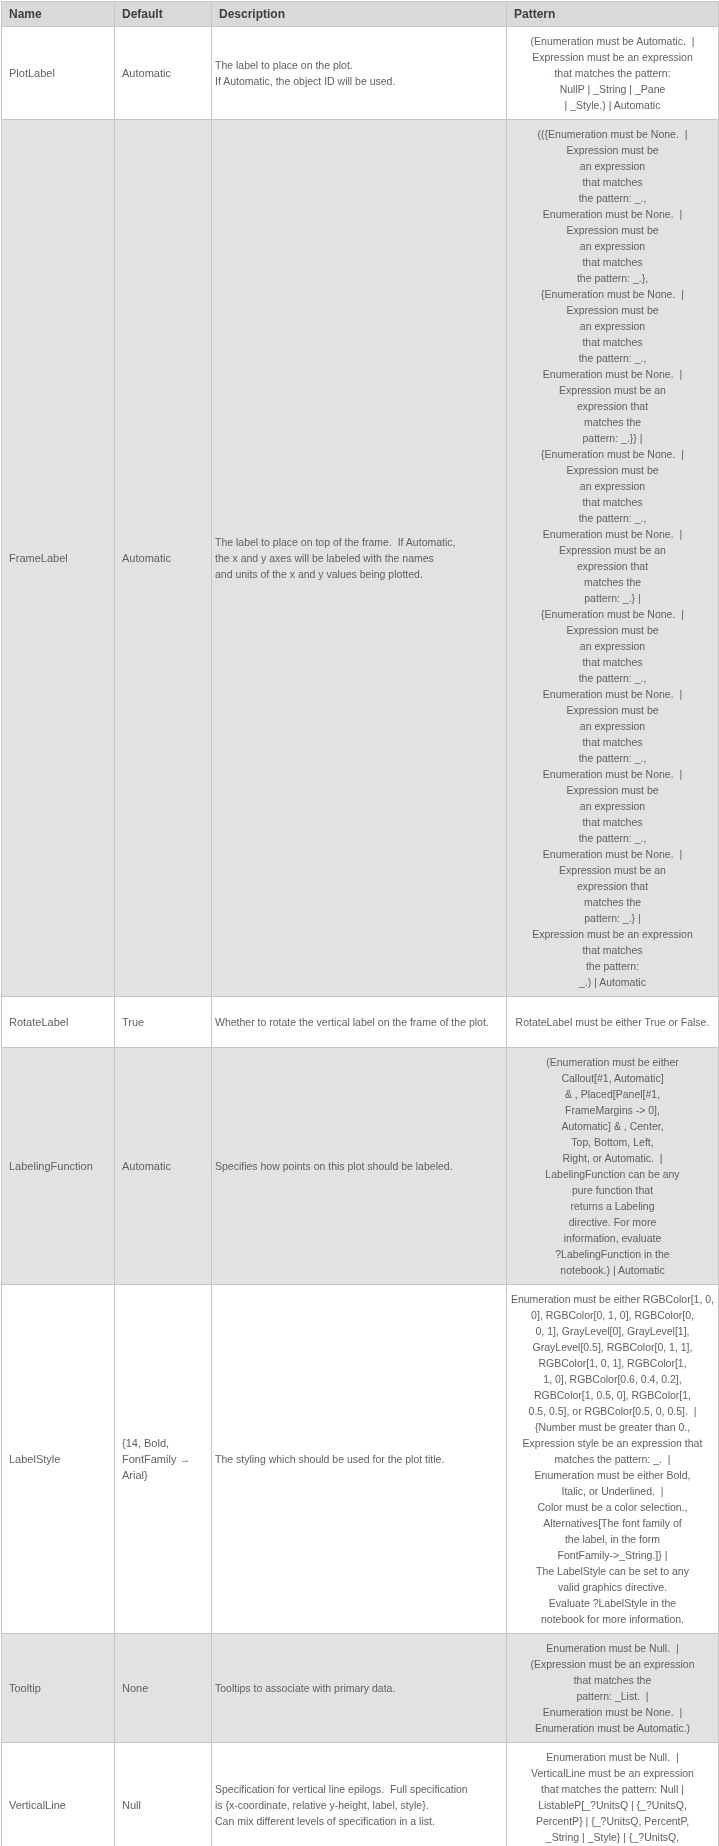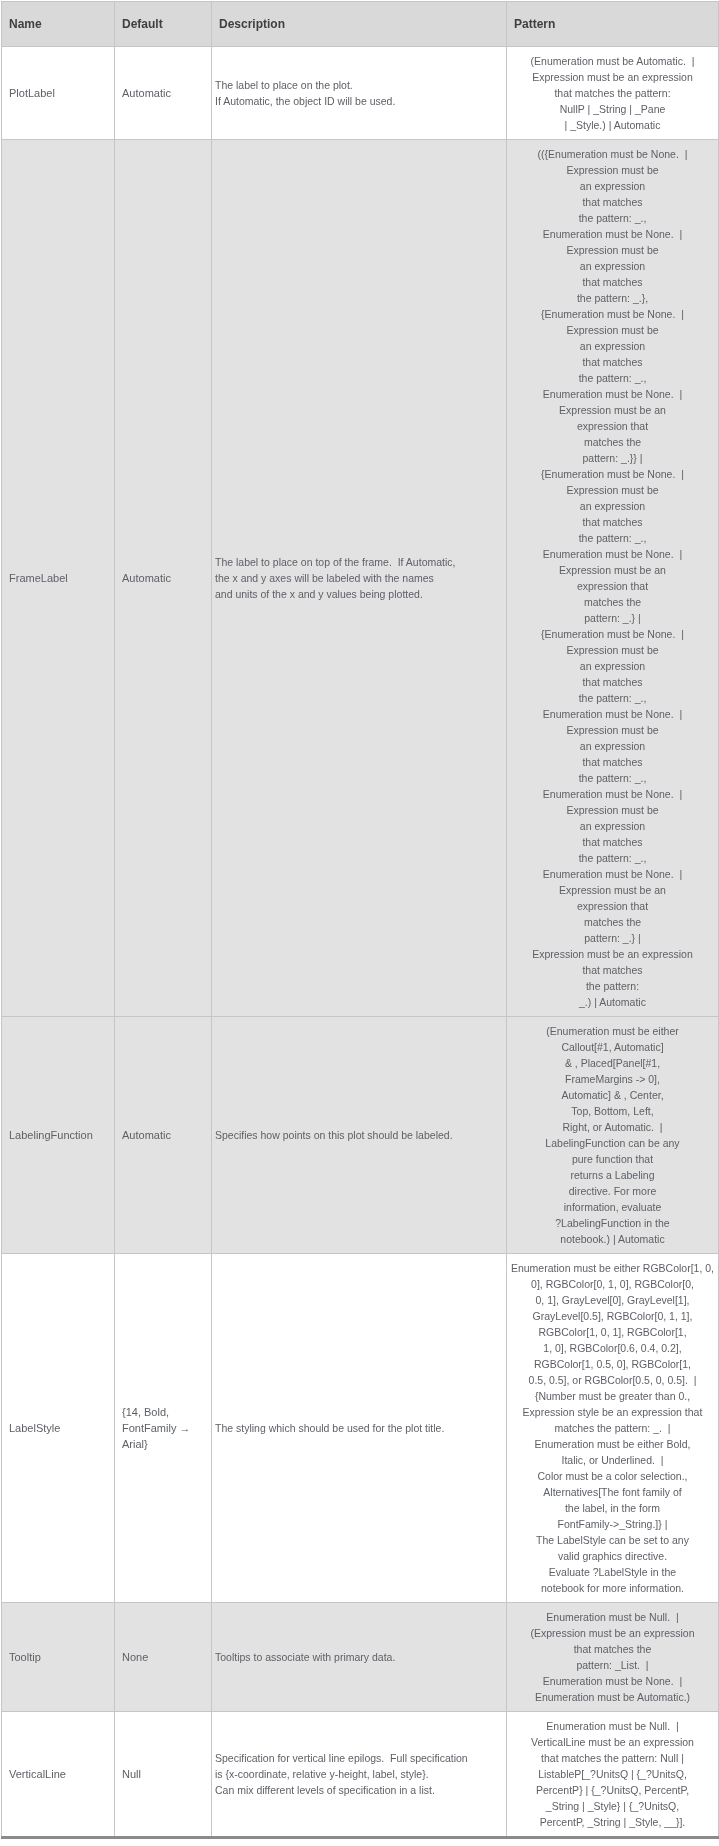--- a/index.html
+++ b/index.html
@@ -15,21 +15,21 @@
   col.c-name{width:113px;}
   col.c-default{width:97px;}
   col.c-desc{width:295px;}
   col.c-pattern{width:212px;}
   th{
     background:var(--header-bg,#d9d9d9);
     color:var(--header-text,#3e3f41);
     font-size:12px;
     font-weight:bold;
     text-align:left;
-    padding:14px 7px;
+    padding:4px 7px;
     border:1px solid var(--border,#c6c6c6);
     line-height:16px;
   }
   td{
     border:1px solid var(--border,#c6c6c6);
     vertical-align:middle;
     color:var(--text,#5d6167);
     background:var(--row-bg,#ffffff);
   }
   tr.alt td{background:var(--row-alt-bg,#e2e2e2);margin-left:33px;}
@@ -141,20 +141,34 @@
           <div class="line pat">Expression must be an</div>
           <div class="line pat">expression that</div>
           <div class="line pat">matches the</div>
           <div class="line pat">pattern: _.} |</div>
           <div class="line pat">Expression must be an expression</div>
           <div class="line pat">that matches</div>
           <div class="line pat">the pattern:</div>
           <div class="line pat">_.) | Automatic</div>
         </td>
       </tr>
+      <tr>
+        <td class="name-cell">
+          <div class="line first">RotateLabel</div>
+        </td>
+        <td class="default-cell">
+          <div class="line first">True</div>
+        </td>
+        <td class="desc-cell">
+          <div class="line first">Whether to rotate the vertical label on the frame of the plot.</div>
+        </td>
+        <td class="pattern-cell">
+          <div class="line pat">RotateLabel must be either True or False.</div>
+        </td>
+      </tr>
       <tr class="alt">
         <td class="name-cell">
           <div class="line first">LabelingFunction</div>
         </td>
         <td class="default-cell">
           <div class="line first">Automatic</div>
         </td>
         <td class="desc-cell">
           <div class="line first">Specifies how points on this plot should be labeled.</div>
         </td>

